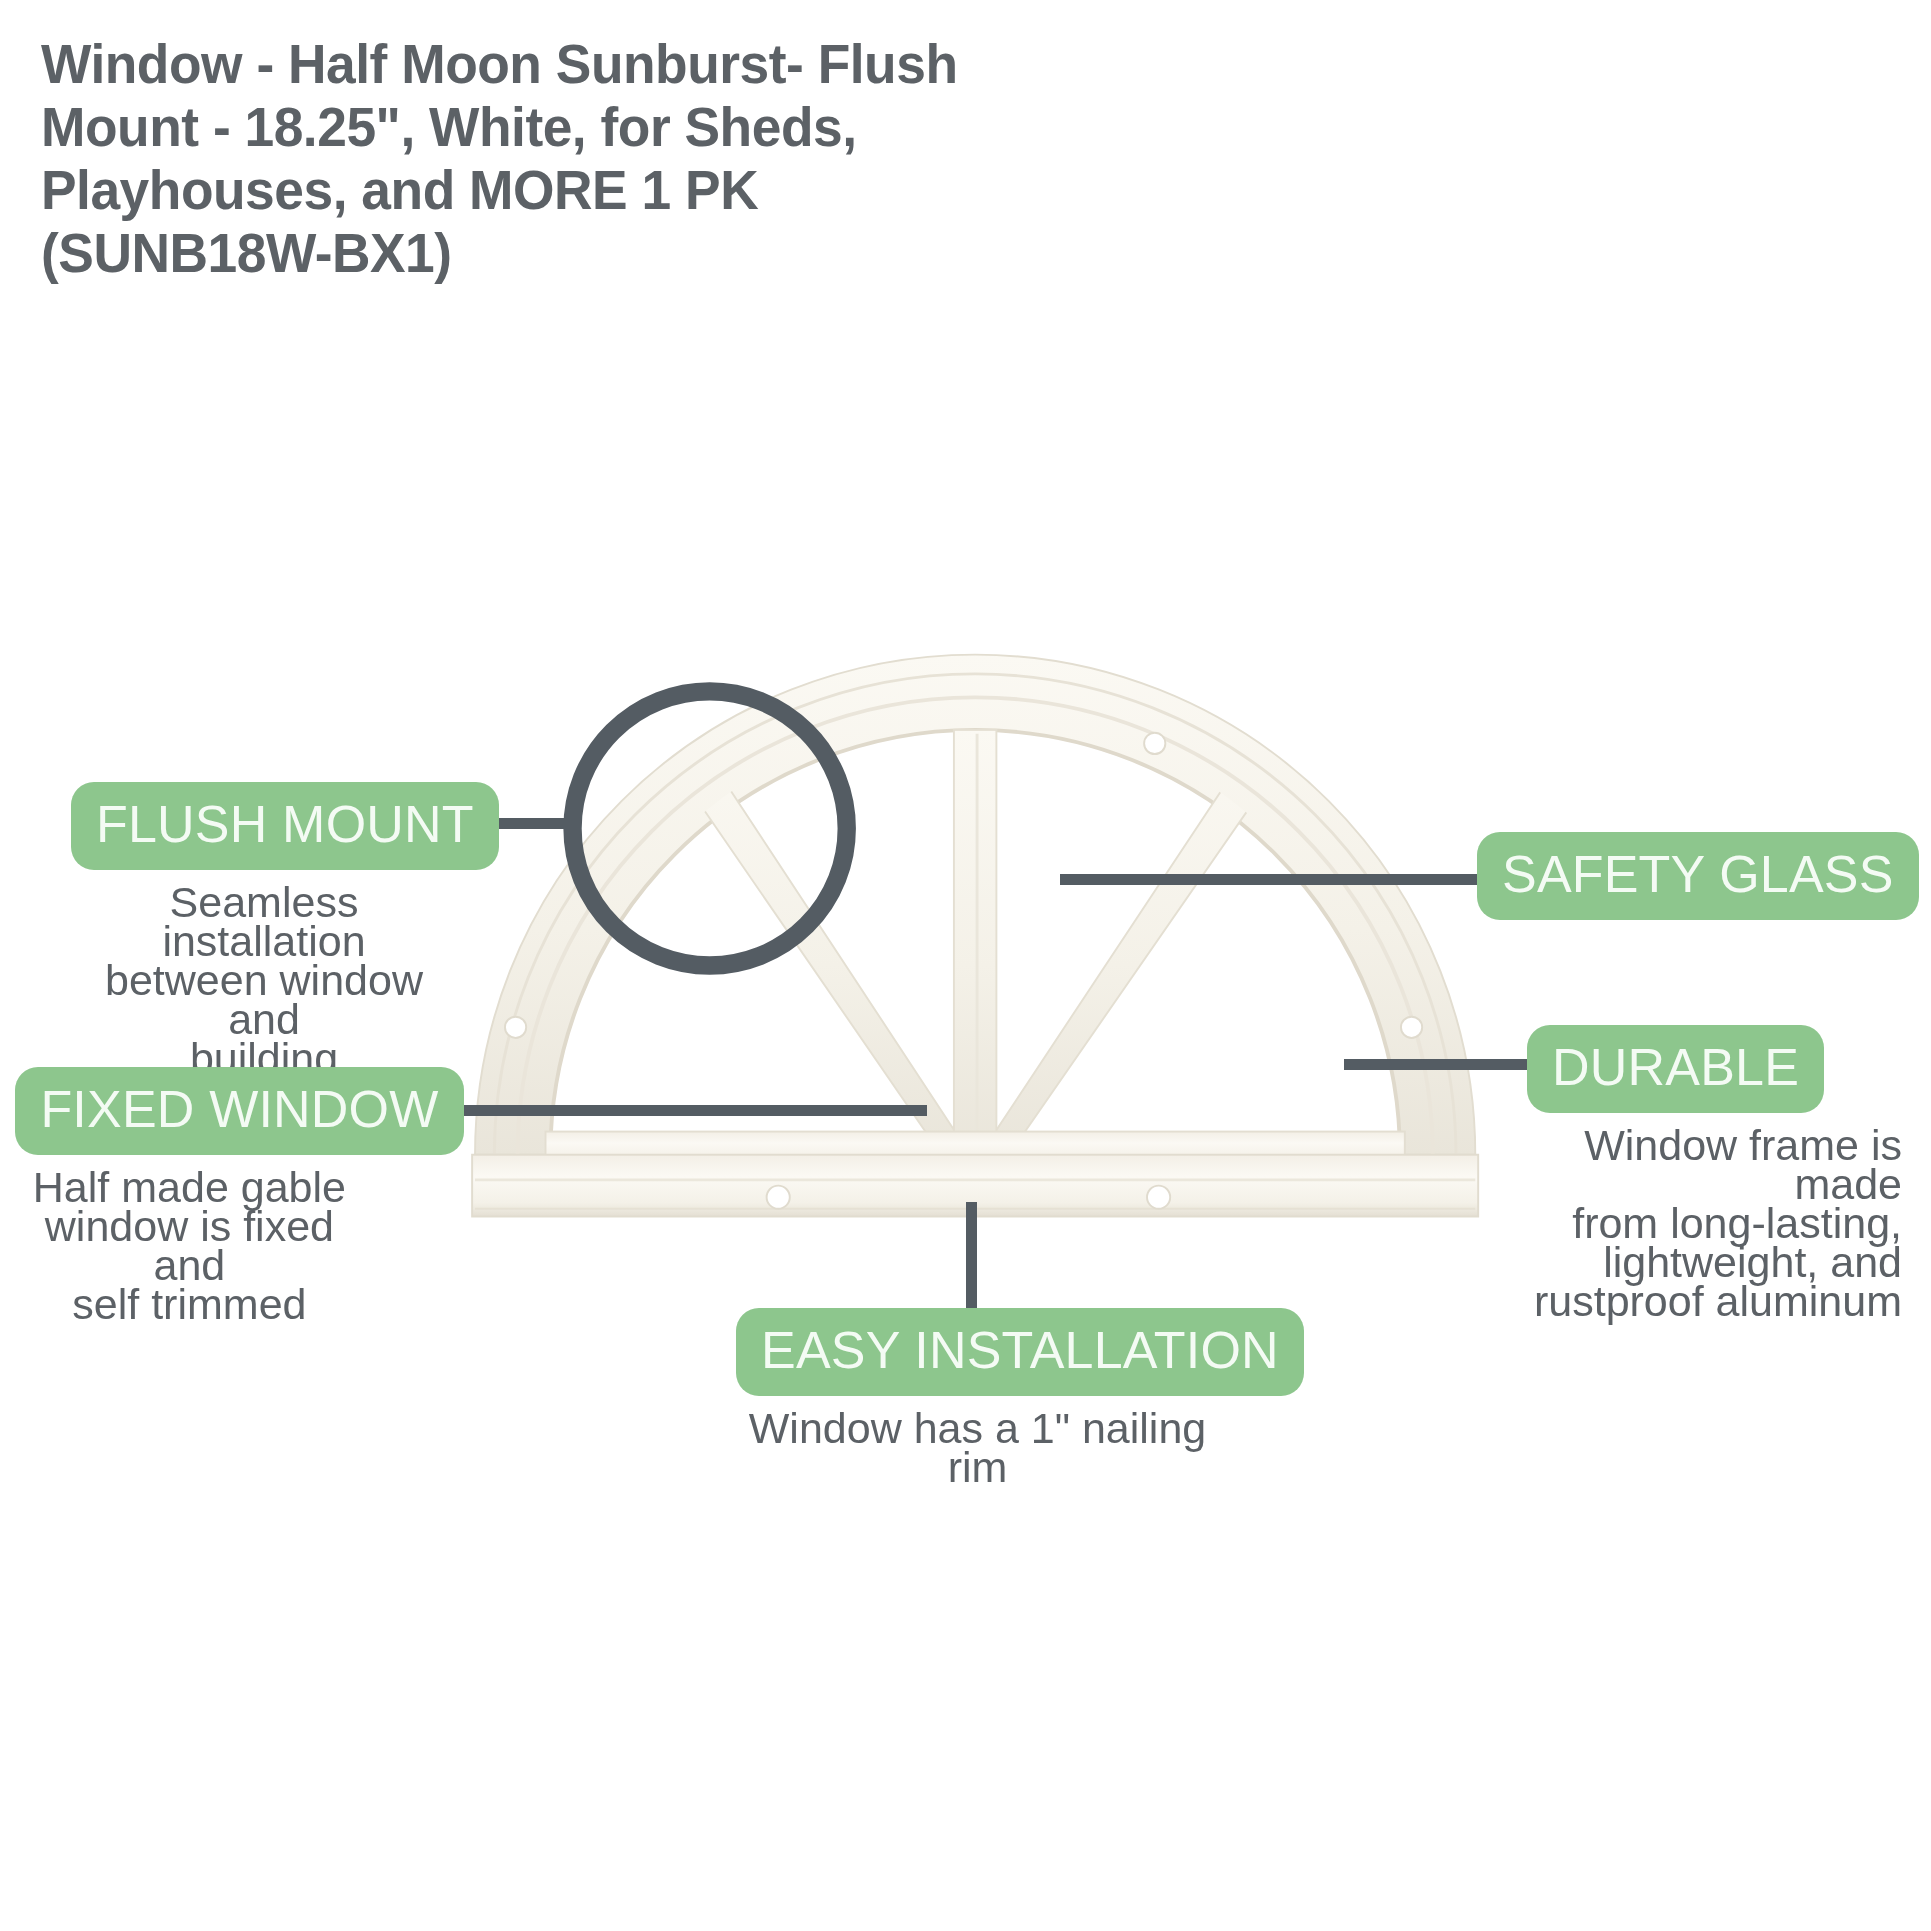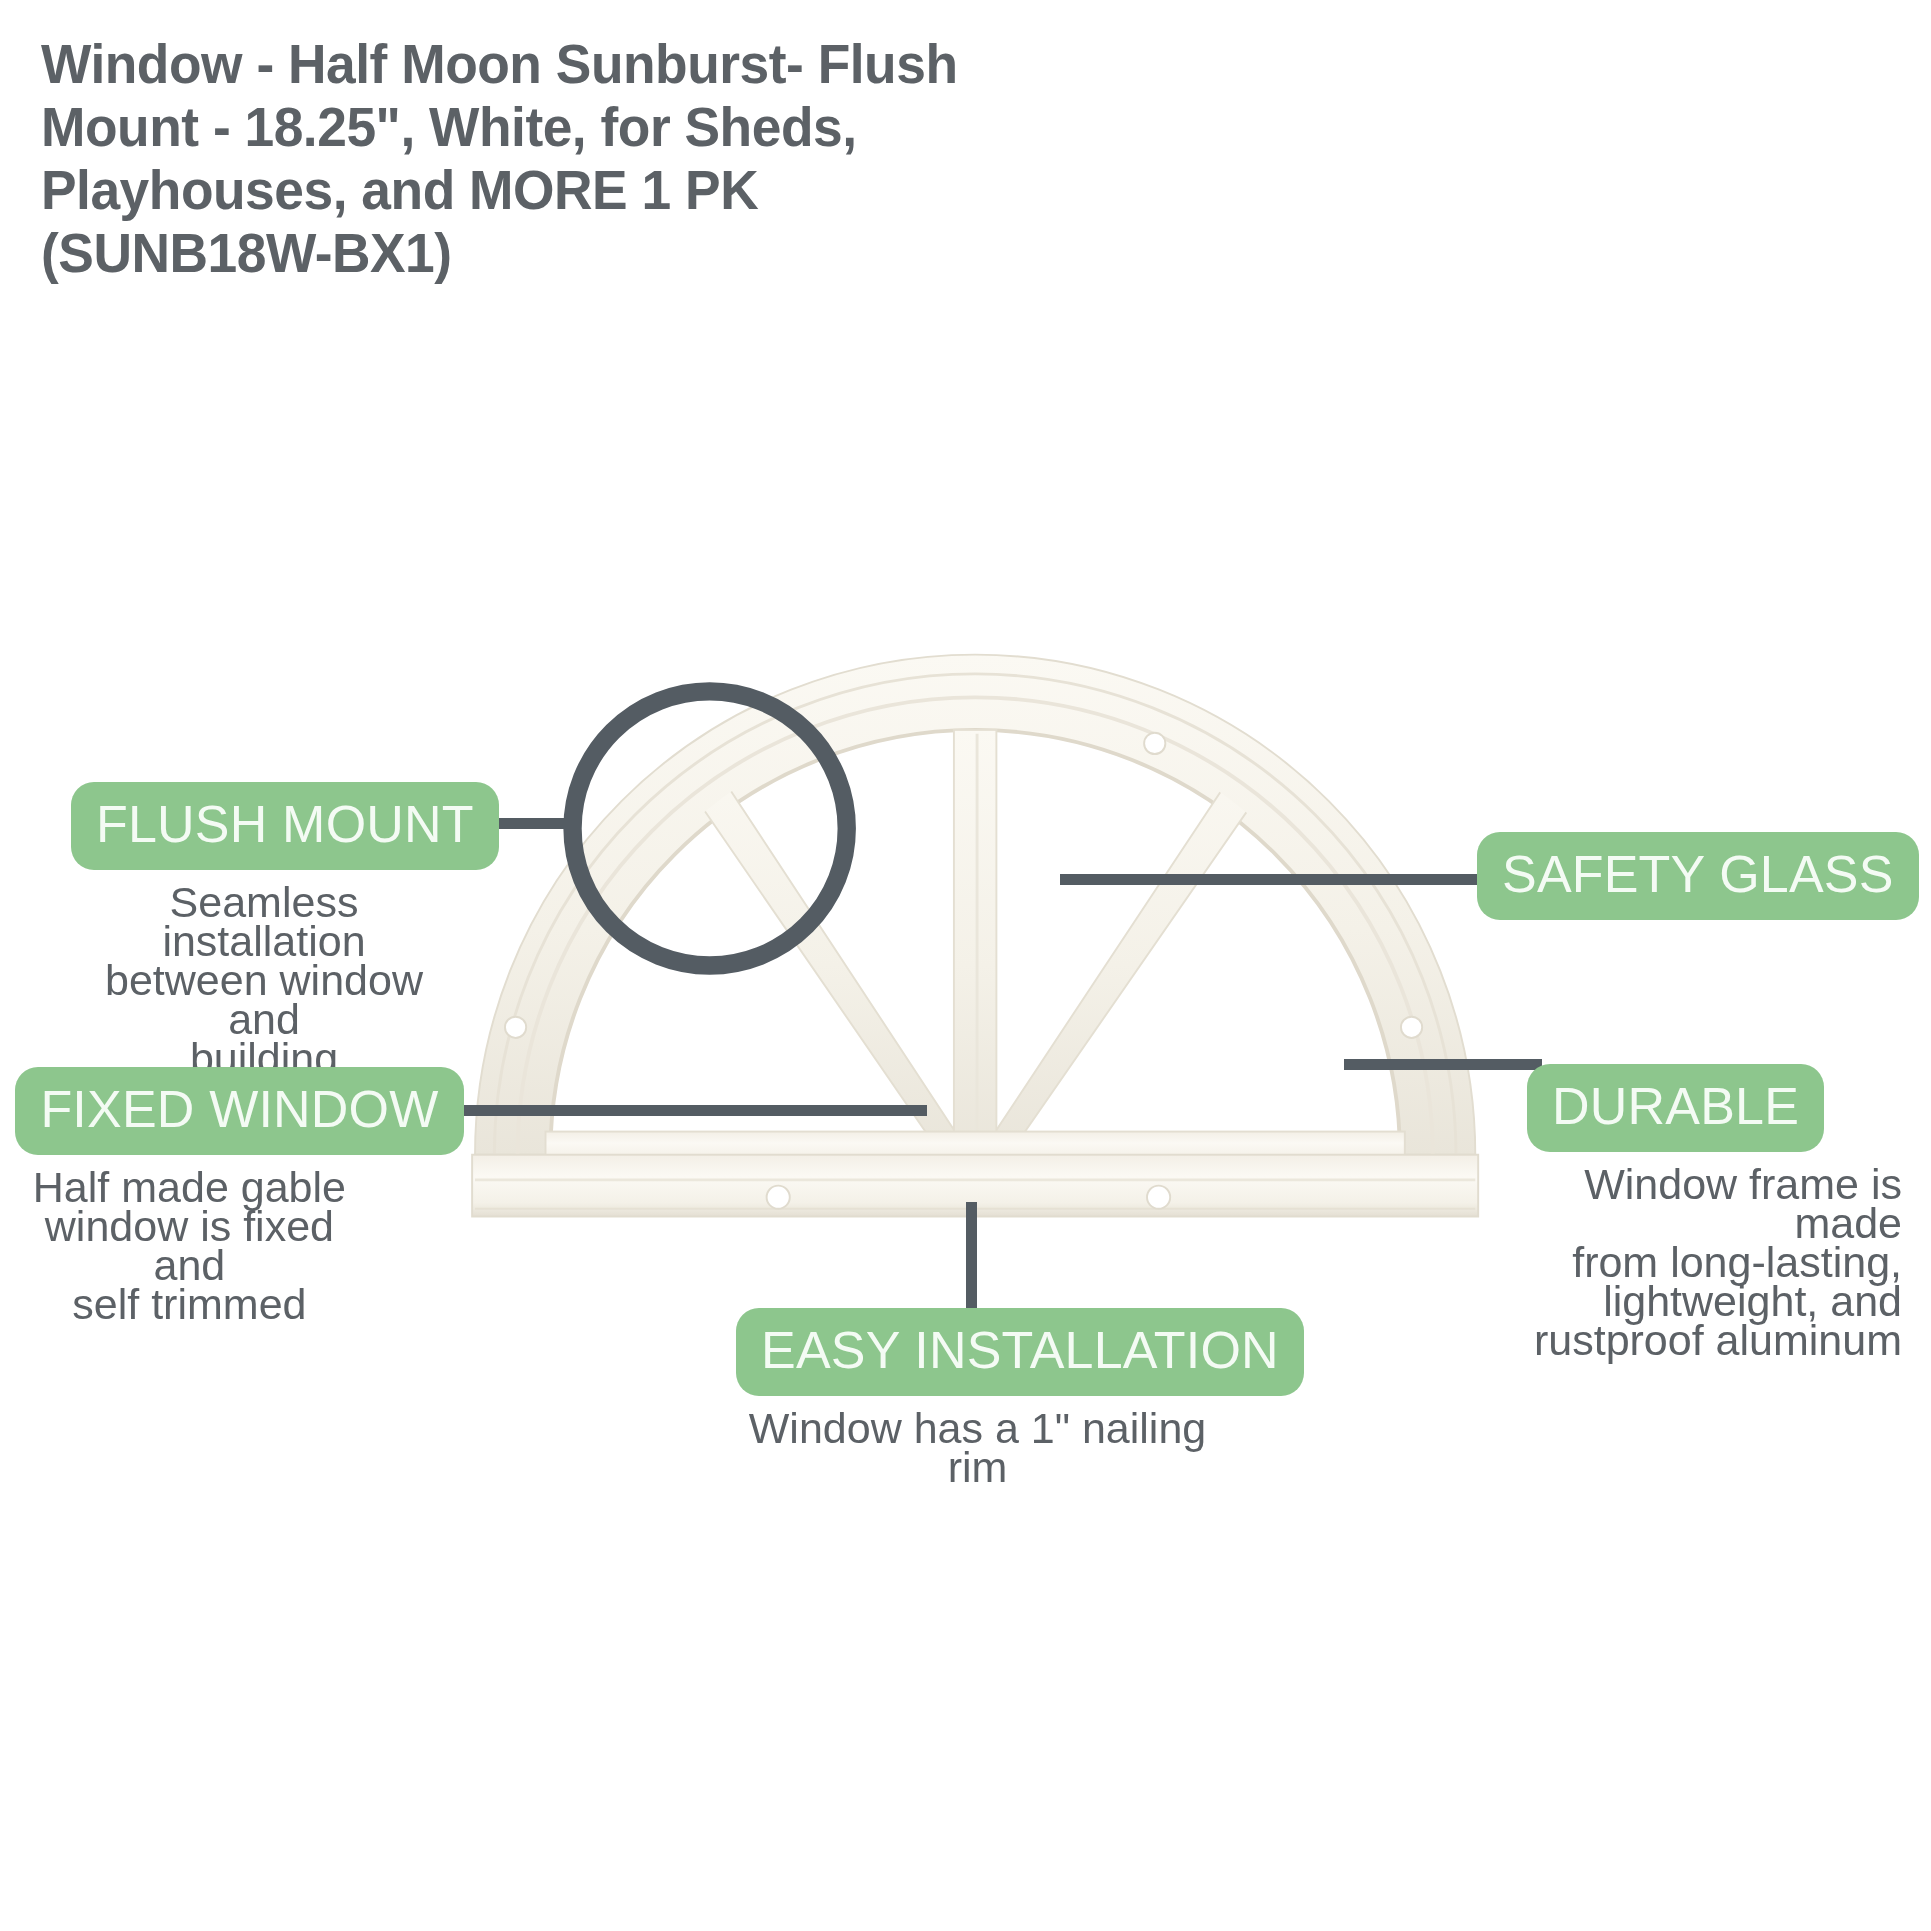--- a/index.html
+++ b/index.html
@@ -66,21 +66,21 @@
 
   .c-flush  { left: 71px;  top: 782px;  width: 386px; text-align: center; }
   .c-flush .desc { text-align: center; }
 
   .c-fixed  { left: 15.4px;  top: 1067px; width: 348px; text-align: center; }
   .c-fixed .desc { text-align: center; }
 
   .c-safety { left: 1477px; top: 832px;  width: 444px; text-align: left; }
   .c-safety .desc { text-align: center; width: 444px; margin-left: -68px; }
 
-  .c-durable{ left: 1527px; top: 1064px; width: 386px; text-align: left; }
+  .c-durable{ left: 1527px; top: 1025px; width: 386px; text-align: left; }
   .c-durable .desc { text-align: right; width: 404px; margin-left: -29px; }
 
   .c-easy   { left: 736px;  top: 1308px; width: 483px; text-align: center; }
   .c-easy .desc { text-align: center; }
 
   
   .connector { position: absolute; background: #545c63; }
 </style>
 </head>
 <body>

